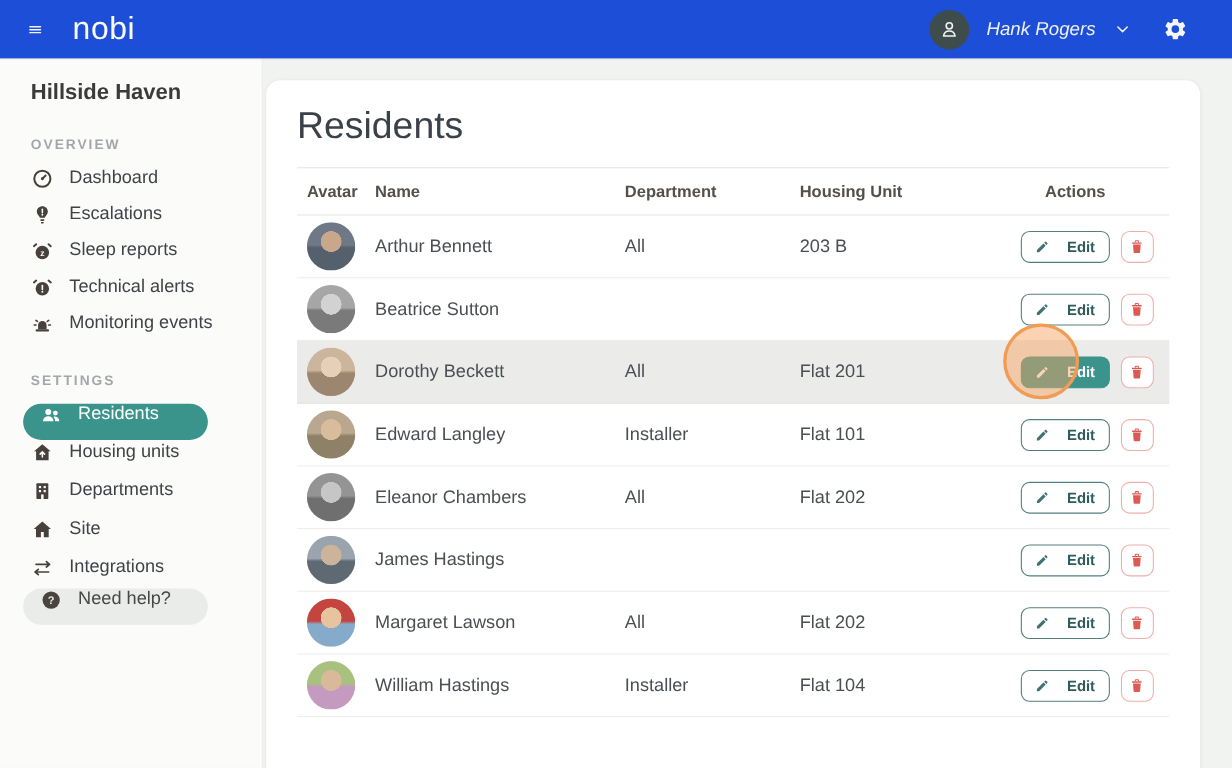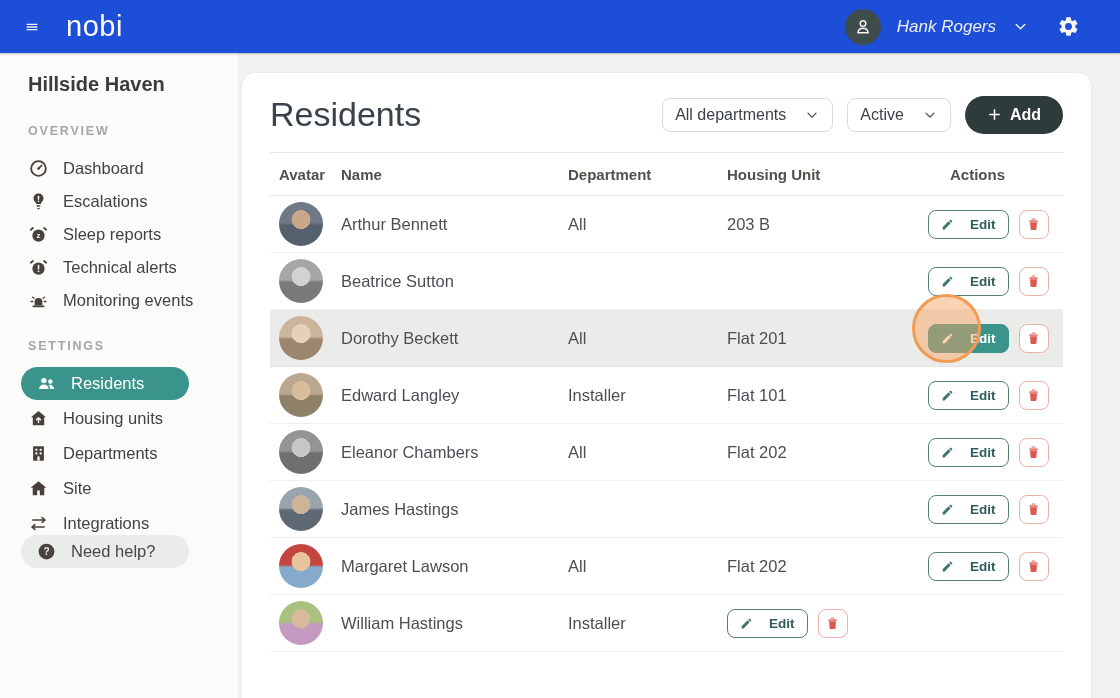--- a/index.html
+++ b/index.html
@@ -19,21 +19,21 @@
   .user-name { color:#eef0ef; font-size:17px; font-weight:500; margin-left:2px;font-style:italic; }
   .user-chevron { color:#eef0ef; display:flex; cursor:pointer; margin-left:2px; }
   .gear-btn { background:none; border:none; color:#f5f6f5; display:flex; cursor:pointer; margin-left:14px; }
 
   
   .sidebar { position:absolute; left:0; top:53px; width:239px; height:645px;
     background:#fbfbfa; border-right:1px solid #ededeb; padding:20px 0 0 0; }
   .site-name { font-size:20px; font-weight:700; color:#3b3b3b; margin:0 0 28px 28px; }
   .section-label { font-size:12.5px; font-weight:700; letter-spacing:1.8px; color:#a3a7aa;
     margin:0 0 14px 28px; }
-  .nav-item { display:flex; align-items:center; gap:14px; height:33px; padding-left:28px;
+  .nav-item { display:flex; gap:14px; height:33px; padding-left:28px;
     color:#3f4347; font-size:16.5px; font-weight:500; cursor:pointer; }
   .nav-item .nav-icon { width:21px; height:21px; display:flex; color:#48413b; flex:0 0 21px; }
   .nav-group { margin-bottom:22px; }
   .nav-item.pill { width:168px; height:33px; margin-left:21px; padding-left:15px;
     border-radius:17px; }
   .nav-item.active { background:#3a948c; color:#ffffff; }
   .nav-item.active .nav-icon { color:#ffffff; }
   .nav-item.help { background:#e9ece9; color:#474747; margin-top:-6px; }
   .nav-item.help .nav-icon { color:#4a443e; }
   .settings-group .nav-item { margin-bottom:1px; }
@@ -235,46 +235,20 @@
       </span>
       <span>Need help?</span>
     </div>
   </div>
 </nav>
 
 <main class="main">
   <section class="card">
     <div class="card-header">
       <h1 class="page-title">Residents</h1>
-      <div class="header-controls">
-        <div class="select-box">
-          <span>All departments</span>
-          <span class="sel-chevron">
-            <svg width="16" height="16" viewBox="0 0 24 24" fill="none">
-                <path d="M6 9.2l6 6 6-6" stroke="currentColor" stroke-width="2" stroke-linecap="round" stroke-linejoin="round"></path>
-              </svg>
-          </span>
-        </div>
-        <div class="select-box">
-          <span>Active</span>
-          <span class="sel-chevron">
-            <svg width="16" height="16" viewBox="0 0 24 24" fill="none">
-                <path d="M6 9.2l6 6 6-6" stroke="currentColor" stroke-width="2" stroke-linecap="round" stroke-linejoin="round"></path>
-              </svg>
-          </span>
-        </div>
-        <button class="add-btn">
-          <span class="plus-icon">
-            <svg width="15" height="15" viewBox="0 0 24 24" fill="none">
-                <path d="M12 4.5v15M4.5 12h15" stroke="currentColor" stroke-width="2.4" stroke-linecap="round"></path>
-              </svg>
-          </span>
-          <span>Add</span>
-        </button>
-      </div>
     </div>
 
     <div class="table">
       <div class="t-head">
         <div class="h-cell h-avatar">Avatar</div>
         <div class="h-cell">Name</div>
         <div class="h-cell">Department</div>
         <div class="h-cell">Housing Unit</div>
         <div class="h-cell h-actions">Actions</div>
       </div>
@@ -474,20 +448,21 @@
       </button>
     </div>
   </div>
 
   <div class="t-row">
     <div class="cell avatar-cell">
               <div class="avatar" style="background: radial-gradient(circle at 50% 40%, rgb(216, 185, 154) 0px, rgb(216, 185, 154) 27%, rgba(0, 0, 0, 0) 28%), linear-gradient(rgb(169, 193, 126) 47%, rgb(196, 154, 193) 53%);"></div>
             </div>
     <div class="cell name-cell">William Hastings</div>
     <div class="cell dept-cell">Installer</div>
+    <div class="cell unit-cell">Flat 104</div>
     <div class="cell actions-cell">
       <button class="edit-btn">
         <span class="pencil">
           <svg width="13" height="13" viewBox="0 0 24 24" fill="currentColor">
                     <path d="M3 17.3V21h3.7L17.8 9.9 14 6.2 3 17.3zM20.7 7a1 1 0 0 0 0-1.4l-2.3-2.3a1 1 0 0 0-1.4 0l-1.8 1.7 3.8 3.8L20.7 7z"></path>
                   </svg>
         </span>
         <span class="edit-label">Edit</span>
       </button>
       <button class="delete-btn">

